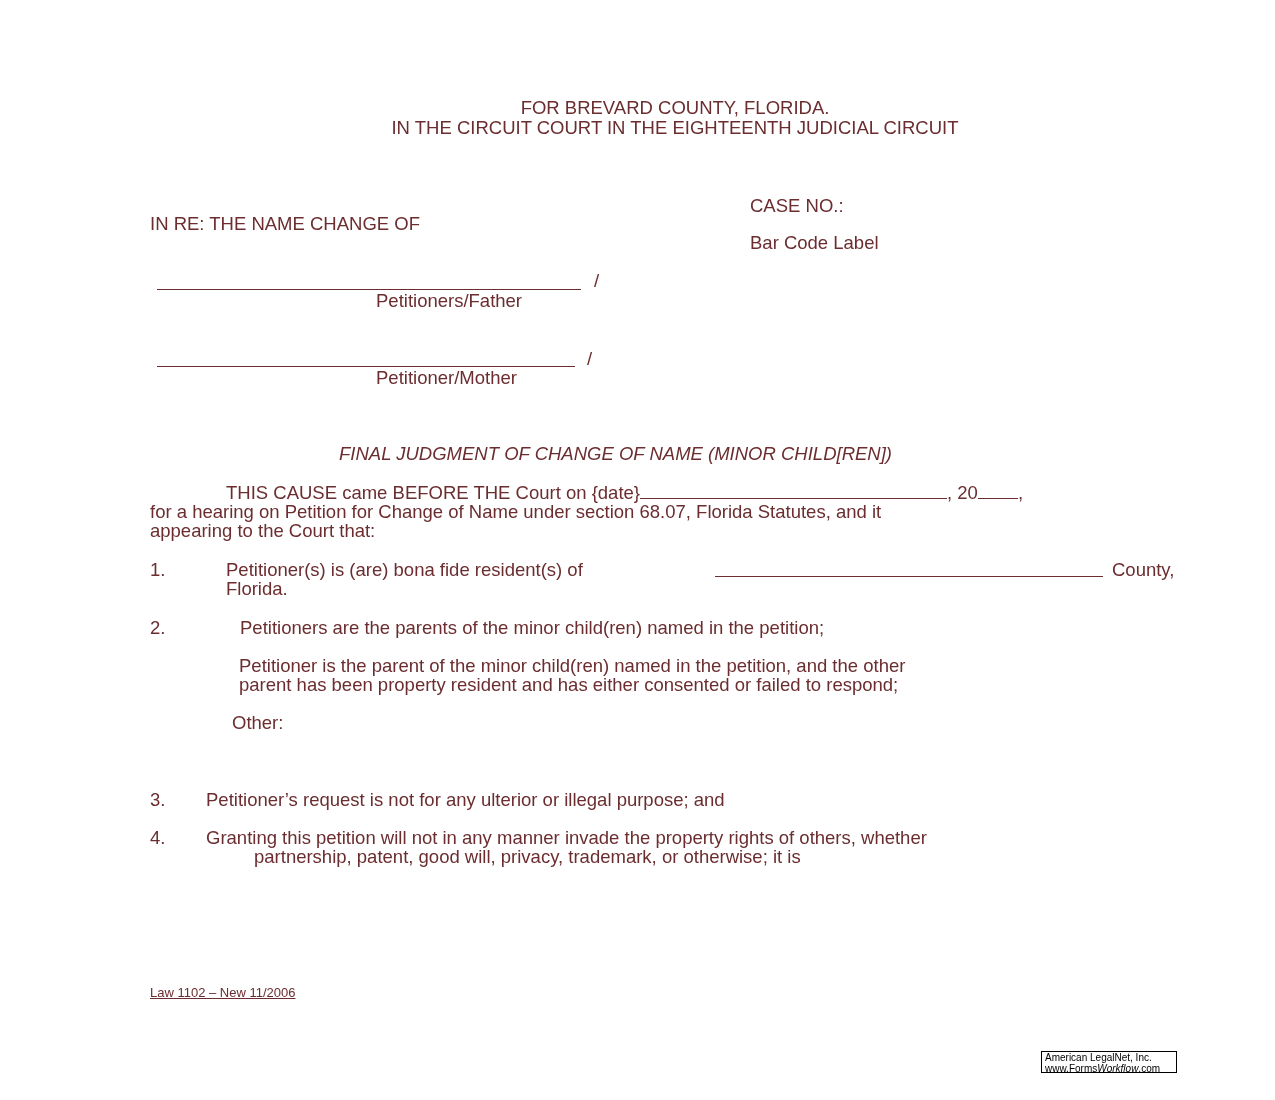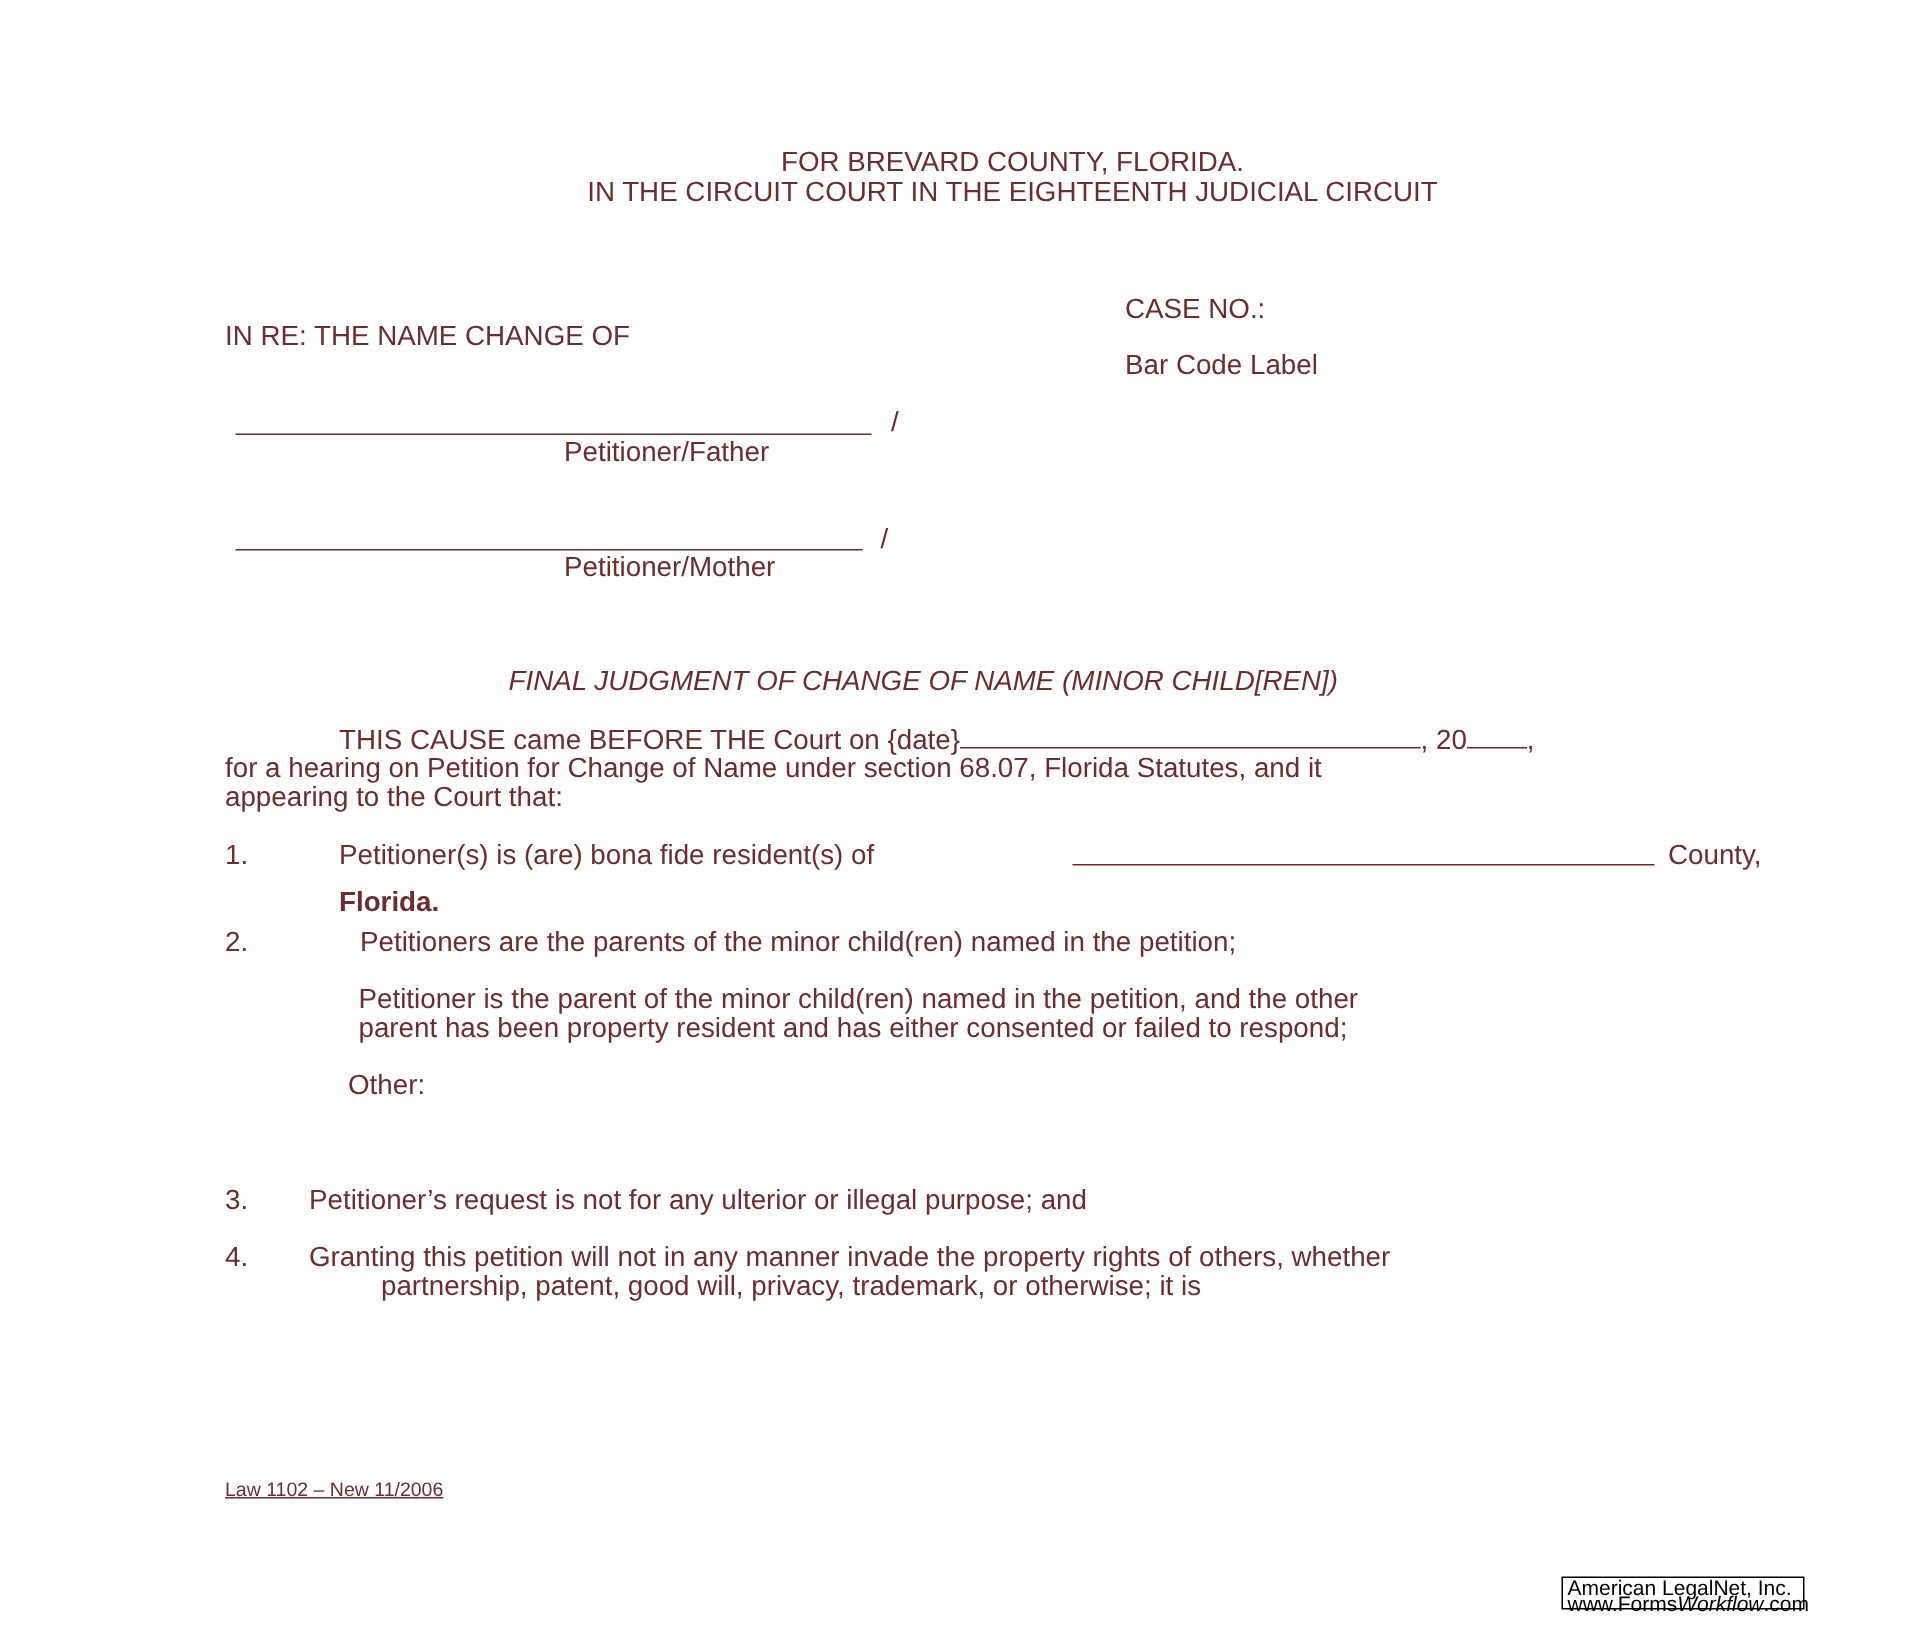--- a/index.html
+++ b/index.html
@@ -28,23 +28,23 @@
       border-bottom: 1.6px solid #6b2d2f;
       height: 0;
     }
     .footer-law {
       font-size: 13px;
       text-decoration: underline;
     }
     .brand-box {
       position: absolute;
       left: 1041px; top: 1051px;
-      width: 162px; height: 22px;
+      width: 136px; height: 22px;
       border: 1.5px solid #000;
-      font-size: 14px;
+      font-size: 10px;
       line-height: 10.5px;
       color: #000;
       padding: 1px 0 0 3px;
       box-sizing: border-box;
       white-space: nowrap;
     }
     .brand-box i { font-style: italic; text-align: right; }
     .inline-blank {
       display: inline-block;
       border-bottom: 1.6px solid #6b2d2f;
@@ -59,39 +59,39 @@
   <div>FOR BREVARD COUNTY, FLORIDA.</div>
   <div>IN THE CIRCUIT COURT IN THE EIGHTEENTH JUDICIAL CIRCUIT</div>
 </div>
 
 <div class="abs t18" style="left:150px; top:214px;">IN RE:  THE NAME CHANGE OF</div>
 <div class="abs t18" style="left:750px; top:196px;">CASE NO.:</div>
 <div class="abs t18" style="left:750px; top:233px;text-align:center;">Bar Code Label</div>
 
 <div class="line" style="left:157px; top:289px; width:424px;"></div>
 <div class="abs t18" style="left:594px; top:271px;">/</div>
-<div class="abs t18" style="left:376px; top:291px;">Petitioner/Father</div>
+<div class="abs t18" style="left:376px; top:291px;">Petitioners/Father</div>
 
 <div class="line" style="left:157px; top:366px; width:418px;"></div>
 <div class="abs t18" style="left:587px; top:349px;">/</div>
 <div class="abs t18" style="left:376px; top:368px;">Petitioner/Mother</div>
 
 <div class="abs t18" style="left:339px; top:444px;font-style:italic;">FINAL JUDGMENT OF CHANGE OF NAME (MINOR CHILD[REN])</div>
 
 <div class="abs t18" style="left:226px; top:483px;">
   <span>THIS CAUSE came BEFORE THE Court on {date}</span><span class="inline-blank" style="width:307px;"></span><span>, 20</span><span class="inline-blank" style="width:40px;"></span><span>,</span>
 </div>
 <div class="abs t18" style="left:150px; top:502px;">for a hearing on Petition for Change of Name under section 68.07, Florida Statutes, and it</div>
 <div class="abs t18" style="left:150px; top:521px;">appearing to the Court that:</div>
 
 <div class="abs t18" style="left:150px; top:560px;">1.</div>
 <div class="abs t18" style="left:226px; top:560px;">Petitioner(s) is (are) bona fide resident(s) of</div>
 <div class="line" style="left:715px; top:576px; width:388px;"></div>
 <div class="abs t18" style="left:1112px; top:560px;text-align:center;">County,</div>
-<div class="abs t18" style="left:226px; top:591px;font-weight:bold;">Florida.</div>
+<div class="abs t18" style="left:226px; top:579px;">Florida.</div>
 
 <div class="abs t18" style="left:150px; top:618px;">2.</div>
 <div class="abs t18" style="left:240px; top:618px;">Petitioners are the parents of the minor child(ren) named in the petition;</div>
 <div class="abs t18" style="left:239px; top:656px;">Petitioner is the parent of the minor child(ren) named in the petition, and the other</div>
 <div class="abs t18" style="left:239px; top:675px;">parent has been property resident and has either consented or failed to respond;</div>
 <div class="abs t18" style="left:232px; top:713px;">Other:</div>
 
 <div class="abs t18" style="left:150px; top:790px;">3.</div>
 <div class="abs t18" style="left:206px; top:790px;">Petitioner’s request is not for any ulterior or illegal purpose; and</div>
 

